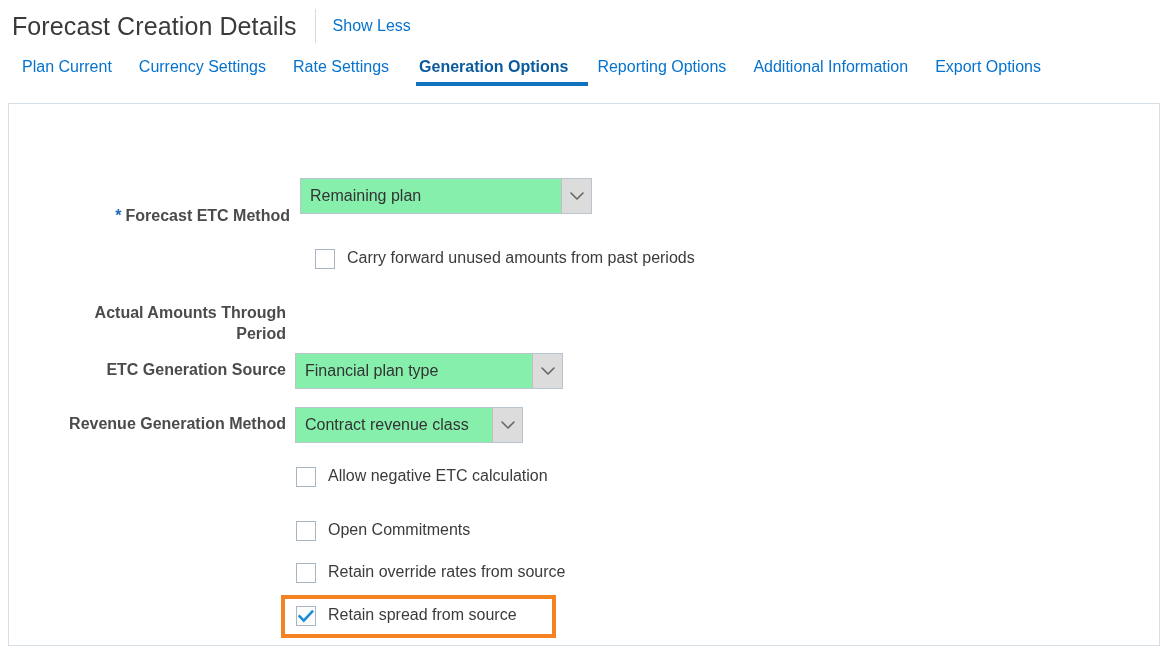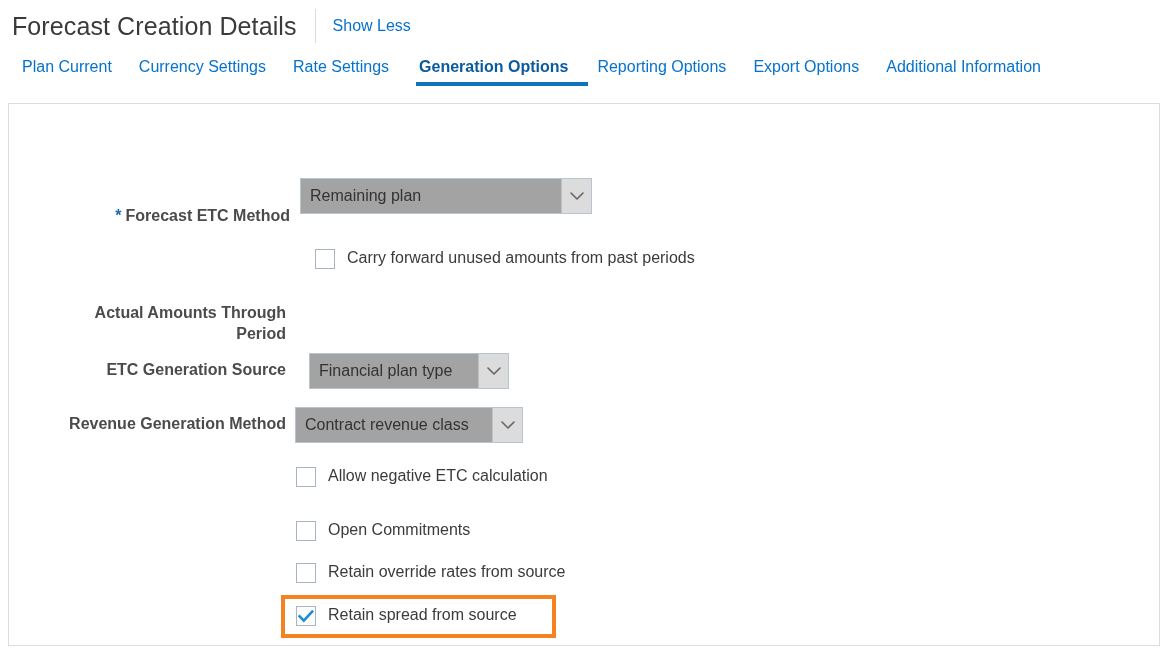--- a/index.html
+++ b/index.html
@@ -109,21 +109,21 @@
     font-size: 16px;
     margin-right: 4px;
   }
 
   
   .dropdown {
     display: flex;
     align-items: stretch;
     height: 36px;
     border: 1px solid #b8c4ce;
-    background: #a3a3a3;
+    background: #86efac;
     cursor: pointer;
     overflow: hidden;
   }
   .dropdown-value {
     flex: 1;
     display: flex;
     align-items: center;
     padding: 0 9px;
     font-size: 16px;
     color: #333333;
@@ -187,22 +187,22 @@
   <div id="title-divider"></div>
   <a id="show-less-link">Show Less</a>
 </div>
 
 <div id="tabbar">
   <div class="tab">Plan Current</div>
   <div class="tab">Currency Settings</div>
   <div class="tab">Rate Settings</div>
   <div class="tab active">Generation Options</div>
   <div class="tab">Reporting Options</div>
+  <div class="tab">Additional Information</div>
   <div class="tab">Export Options</div>
-  <div class="tab">Additional Information</div>
 </div>
 
 <div id="panel"></div>
 
 <div class="form-row" style="left:85px; top:178px;">
   <div class="field-label" style="width:205px;">
     <span class="req-star">*</span><span>Forecast ETC Method</span>
   </div>
   <div class="dropdown" style="width:292px; margin-left:10px;">
     <div class="dropdown-value">Remaining plan</div>
@@ -219,21 +219,21 @@
   <div class="check-label">Carry forward unused amounts from past periods</div>
 </div>
 
 <div class="form-row" style="left:67px; top:296px;">
   <div class="field-label" style="width:219px;">Actual Amounts Through
 Period</div>
 </div>
 
 <div class="form-row" style="left:84px; top:353px;">
   <div class="field-label" style="width:202px;">ETC Generation Source</div>
-  <div class="dropdown" style="width:200px; margin-left:23px;">
+  <div class="dropdown" style="width:268px; margin-left:9px;">
     <div class="dropdown-value">Financial plan type</div>
     <div class="dropdown-arrow">
       <svg width="14" height="10" viewBox="0 0 14 10">
           <path d="M1 2 L7 8 L13 2" stroke="#666" stroke-width="1.6" fill="none" stroke-linecap="round" stroke-linejoin="round"></path>
         </svg>
     </div>
   </div>
 </div>
 
 <div class="form-row" style="left:39px; top:407px;">

